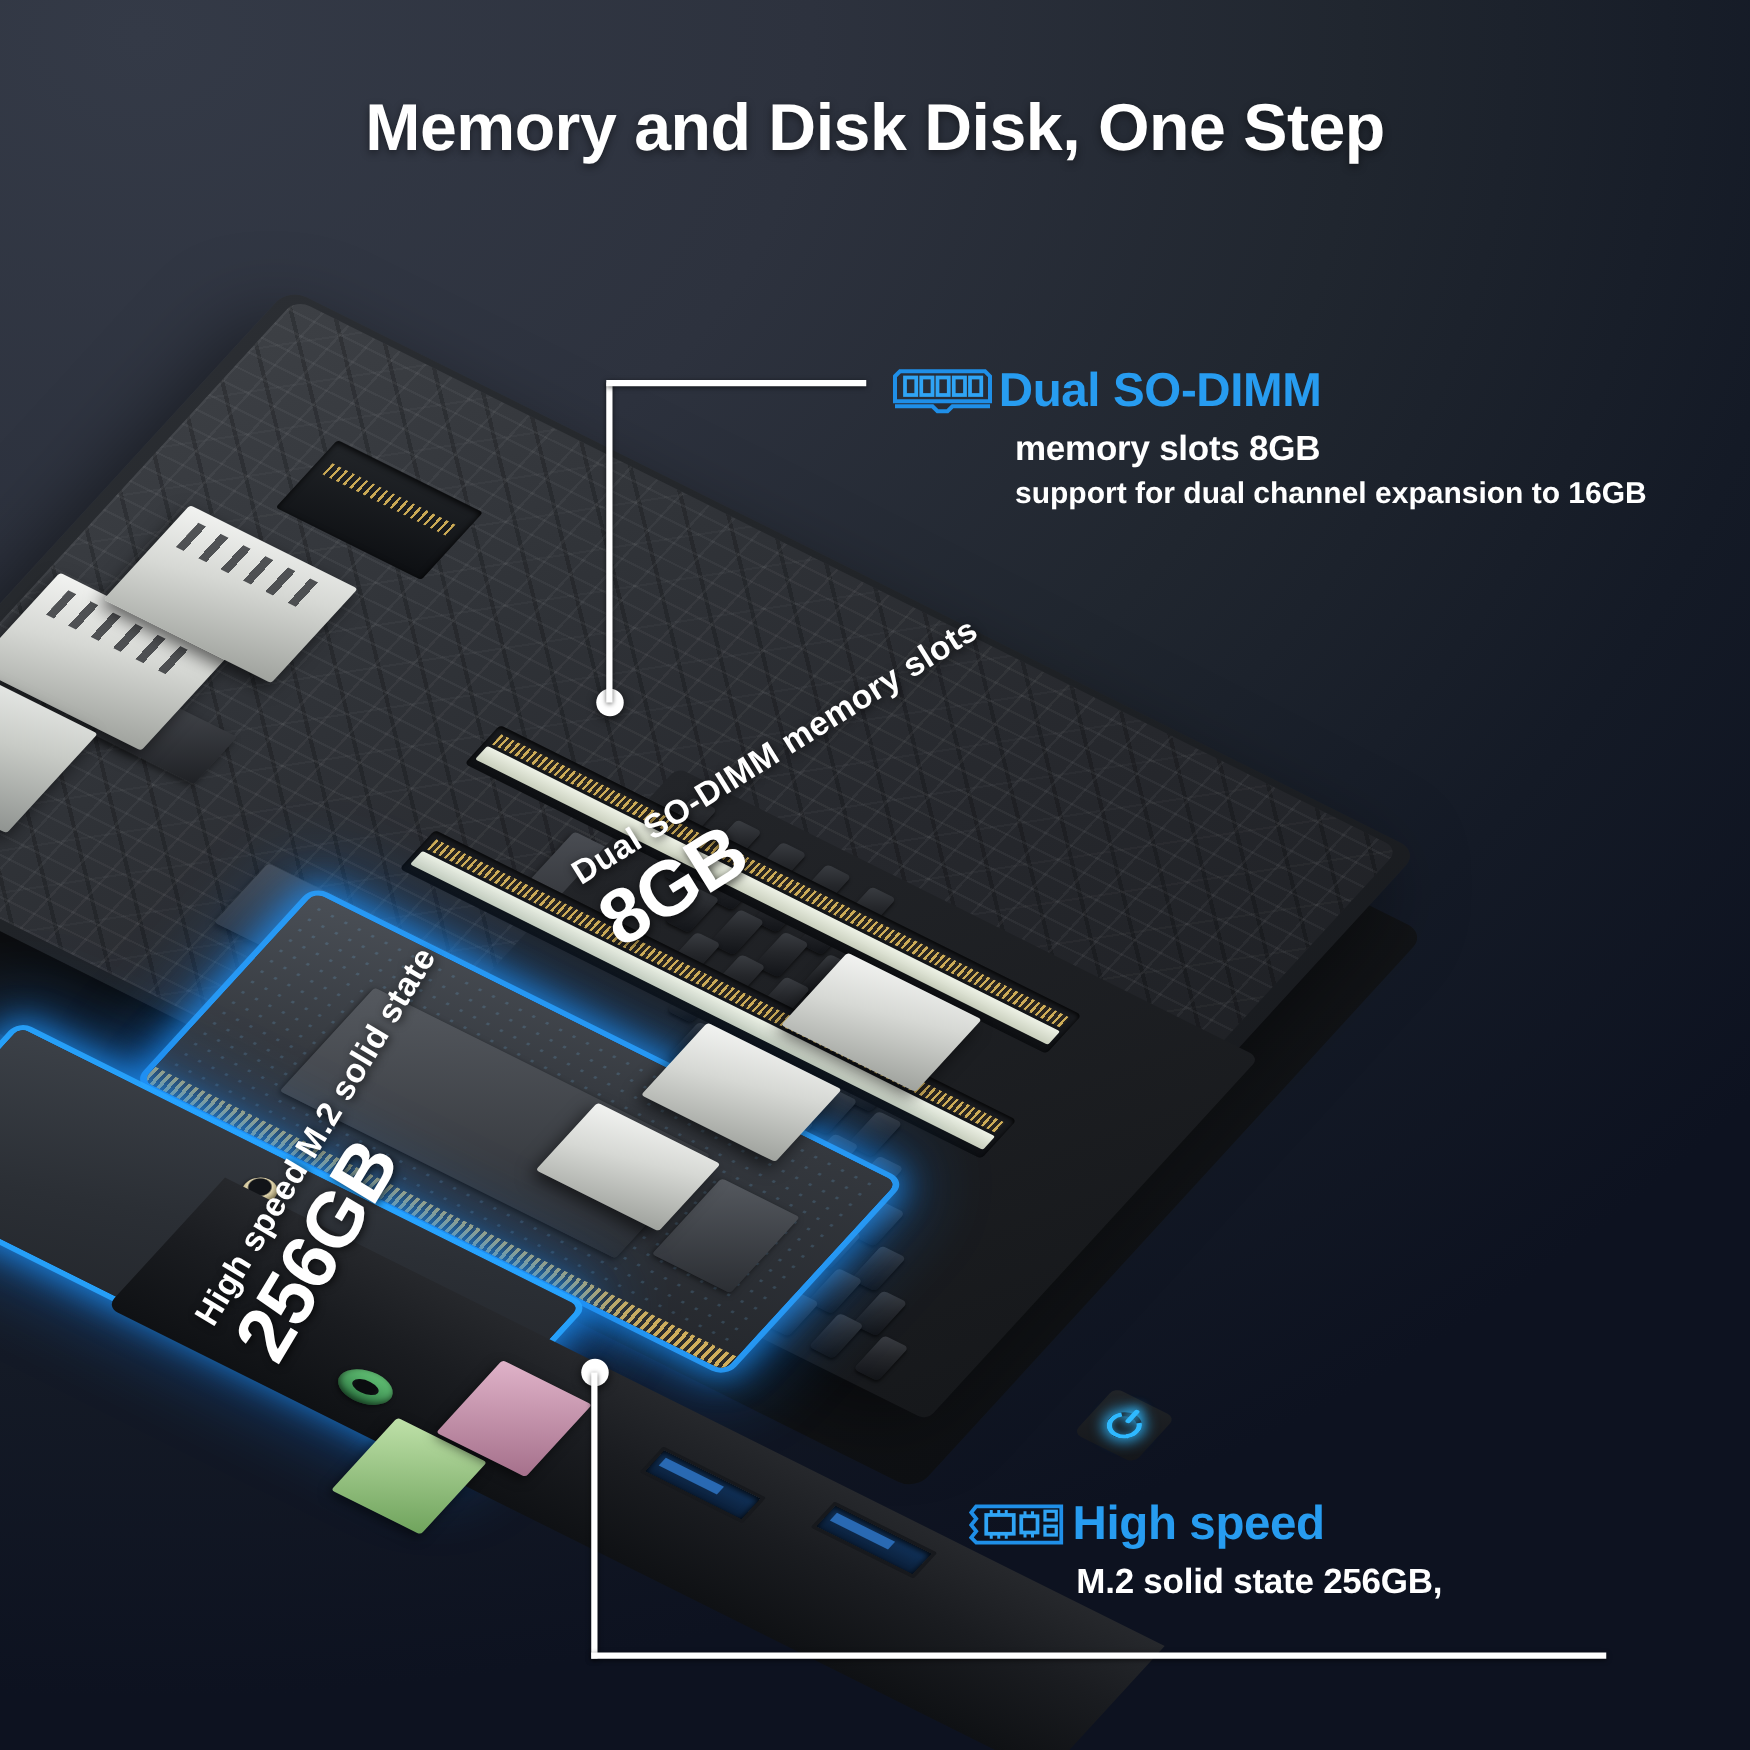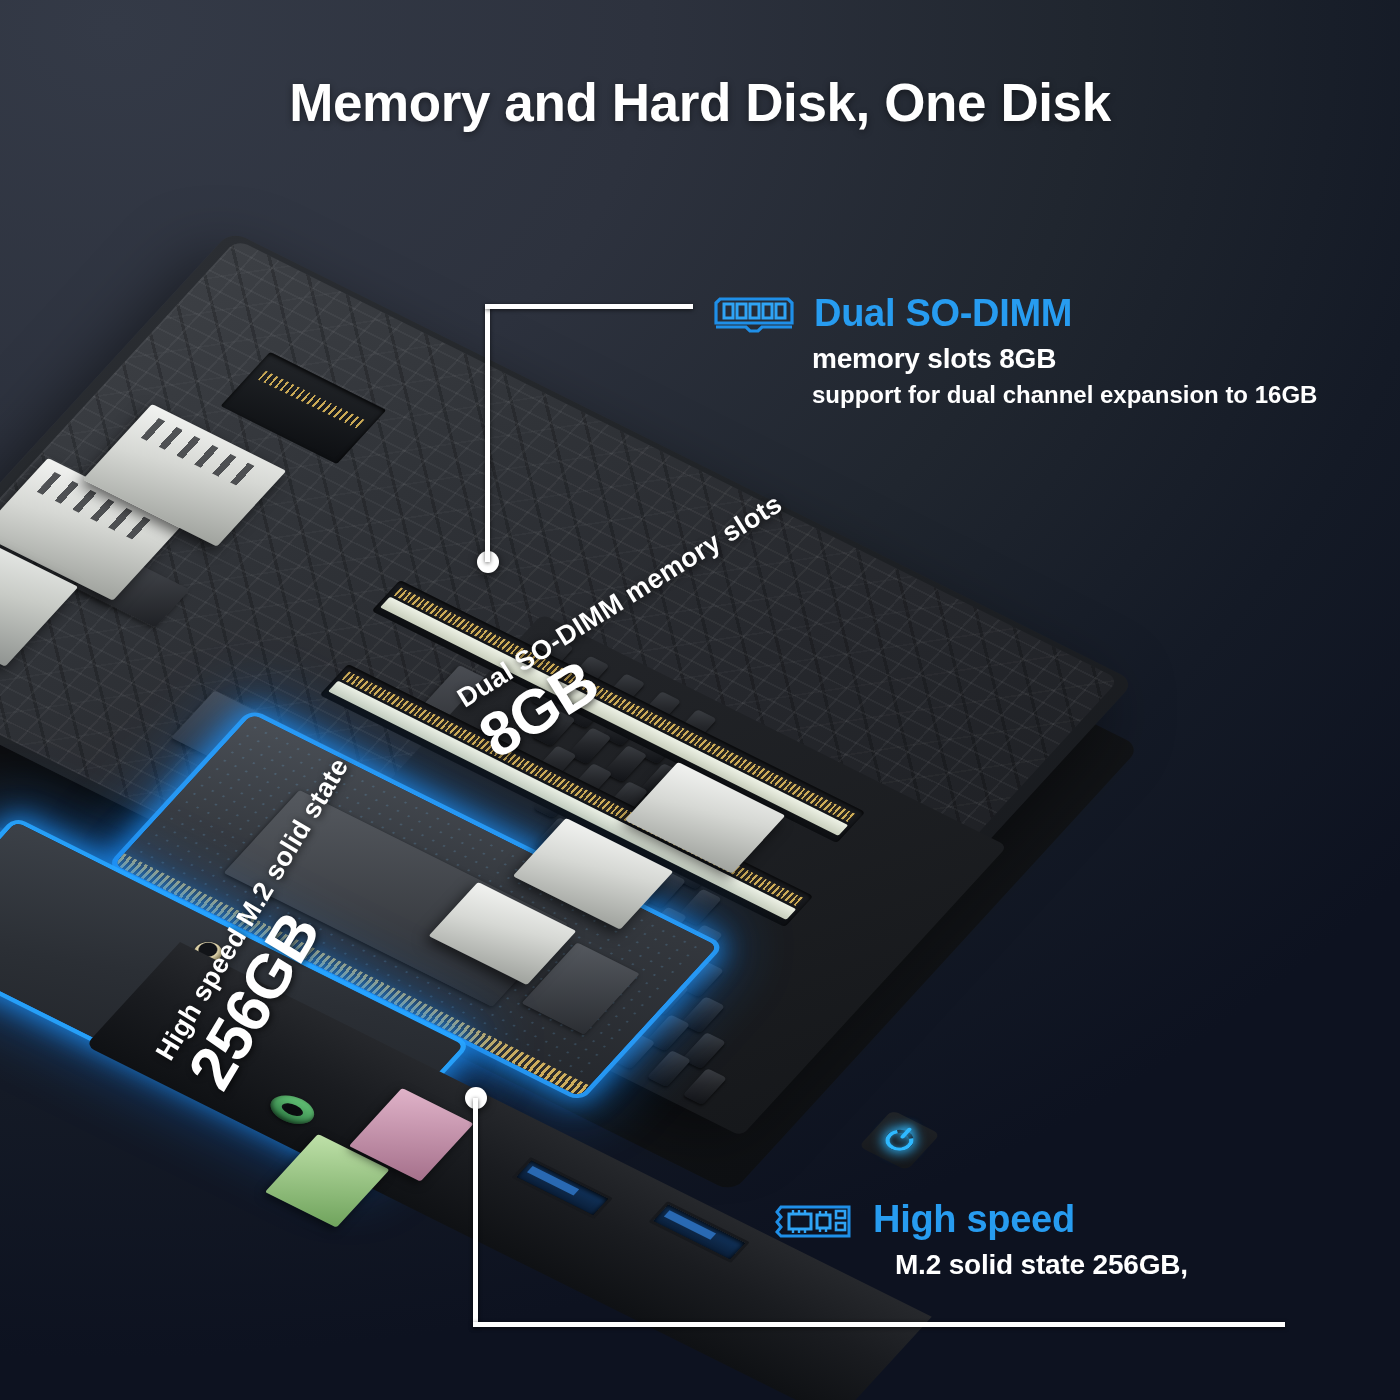--- a/index.html
+++ b/index.html
@@ -260,46 +260,46 @@
   
   .leader { position:absolute; background:#ffffff; box-shadow:0 1px 4px rgba(0,0,0,.6); }
   .leader-dot {
     position:absolute; width:22px; height:22px; border-radius:50%;
     background:#ffffff; box-shadow:0 2px 8px rgba(0,0,0,.7);
   }
 
   
   .callout { position:absolute; }
   .callout-head {
-    display:flex; align-items:flex-end; gap:18px;
+    display:flex; align-items:center; gap:3px;
   }
   .callout-accent {
     font-size:38px; font-weight:bold; color:#279cf0; letter-spacing:-.3px;
   }
   .callout-l2 {
     font-size:28px; font-weight:bold; color:#ffffff; letter-spacing:-.2px;
   }
   .callout-l3 {
     font-size:24px; font-weight:bold; color:#ffffff;
   }
   #callout-ram { left:712px; top:292px; text-align:left; }
   #callout-ram .callout-l2 { margin-left:100px; margin-top:8px; }
   #callout-ram .callout-l3 { margin-left:100px; margin-top:6px; }
   #callout-ssd { left:775px; top:1198px; }
-  #callout-ssd .callout-l2 { margin-left:120px; margin-top:8px; }
+  #callout-ssd .callout-l2 { margin-left:86px; margin-top:8px; }
   #callout-ssd .callout-l3 { margin-left:98px; margin-top:4px; text-align:right; width:410px;}
   .icon-svg { display:block; }
 </style>
 </head>
 <body>
 
 <div id="stage">
 
   <div class="title">
-    <span class="l2">Memory and Hard Disk, One Disk</span>
+    <span class="l2">Memory and Disk Disk, One Step</span>
   </div>
 
   <div id="device">
 
     <div class="chassis-body"></div>
     <div class="plane"></div>
 
     <div class="pcb">
       <div class="traces"></div>
       <div class="chip-blk" style="left:470px;top:320px;width:120px;height:92px;"></div>

